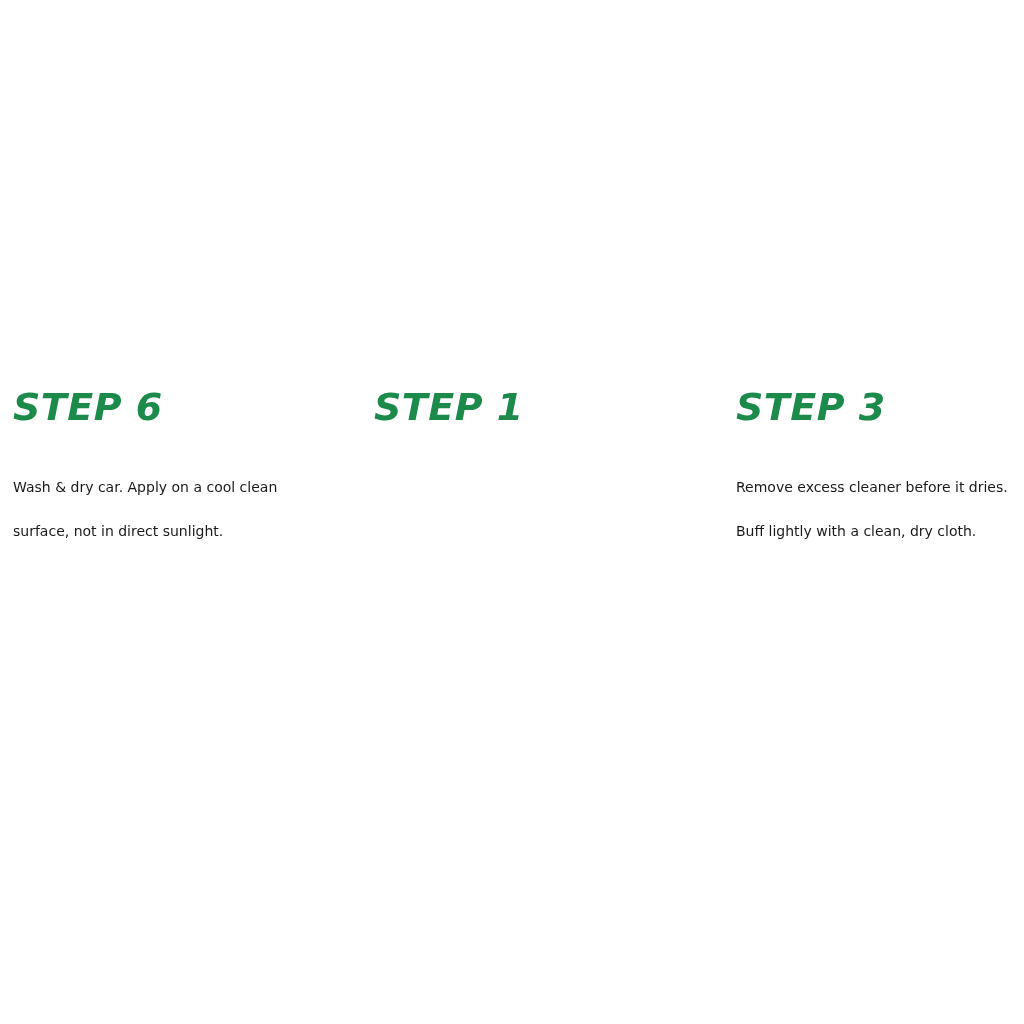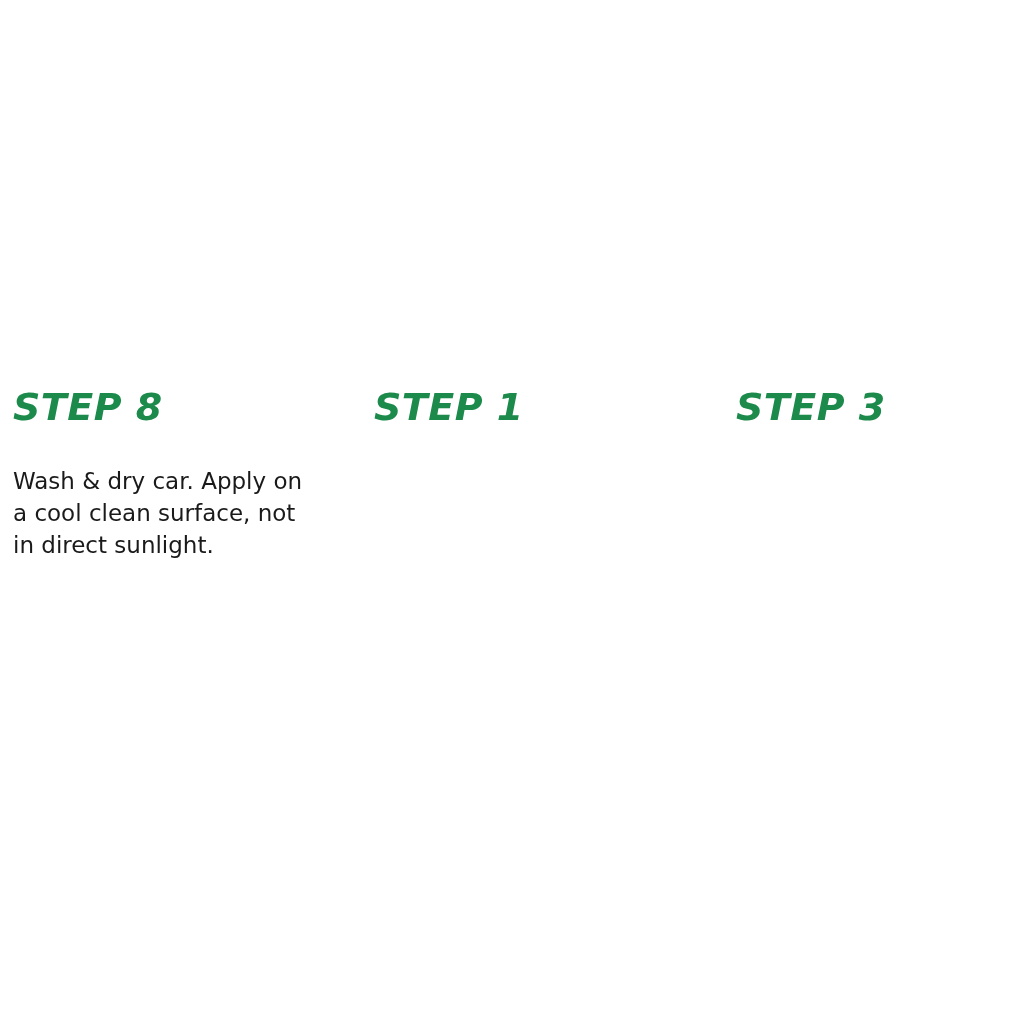--- a/index.html
+++ b/index.html
@@ -51,40 +51,41 @@
     font-weight: bold;
     font-size: 38px;
     line-height: 44px;
     letter-spacing: 0.5px;
     color: #1b8a4b;
     margin: 0 0 36px 0;
     white-space: nowrap;
   }
   .step-body {
     font-family: "DejaVu Sans", sans-serif;
-    font-size: 23px;
-    line-height: 32px;
+    font-size: 14px;
+    line-height: 44px;
     color: #1a1a1a;
     margin: 0;
     font-weight: 400;
   }
 </style>
 </head>
 <body>
 
 <div class="page">
   <div class="steps">
 
     <div class="step step-1">
-      <h2 class="step-title">STEP 8</h2>
+      <h2 class="step-title">STEP 6</h2>
       <p class="step-body">Wash &amp; dry car. Apply on a cool clean surface, not in direct sunlight.</p>
     </div>
 
     <div class="step step-2">
       <h2 class="step-title">STEP 1</h2>
     </div>
 
     <div class="step step-3">
       <h2 class="step-title">STEP 3</h2>
+      <p class="step-body">Remove excess cleaner before it dries. Buff lightly with a clean, dry cloth.</p>
     </div>
 
   </div>
 </div>
 
 </body></html>

